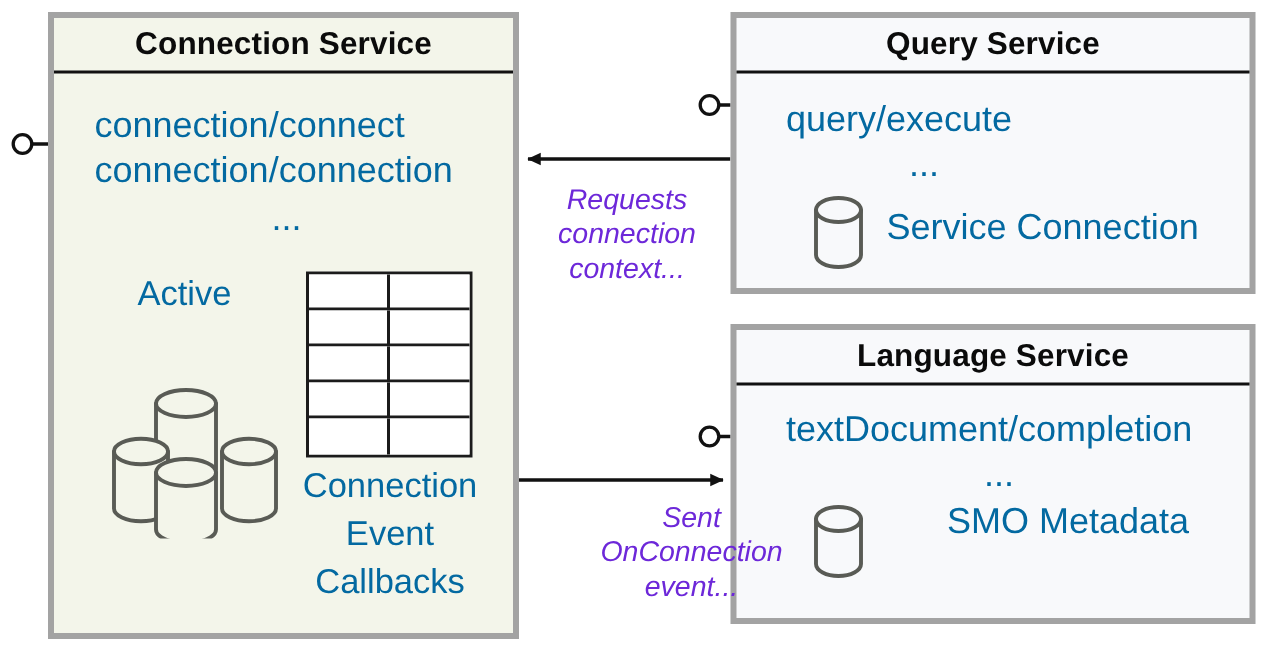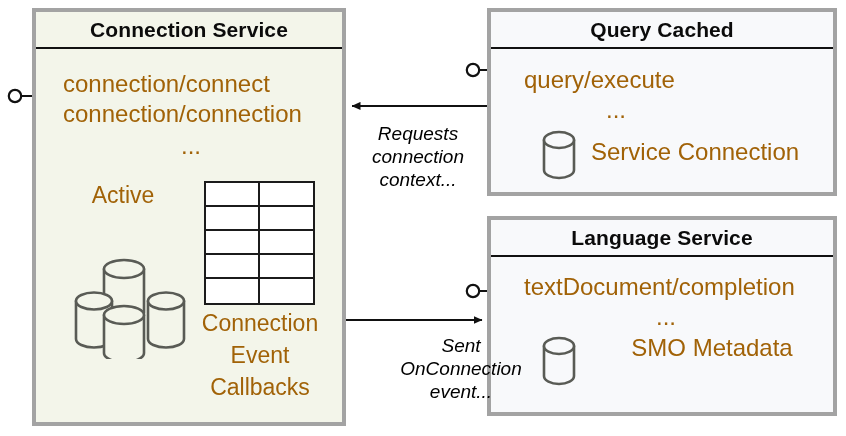--- a/index.html
+++ b/index.html
@@ -48,29 +48,29 @@
     letter-spacing: 0.1px;
   }
   .comp-body {
     position: relative;
     flex: 1 1 auto;
   }
 
   
   .txt {
     position: absolute;
-    color: #a16207;
+    color: #0369a1;
     white-space: pre;
     line-height: 1.08;
   }
   .txt.center { text-align: center; }
   .edge-label {
     position: absolute;
     font-style: italic;
-    color: #000000;
+    color: #6d28d9;
     text-align: center;
     line-height: 1.22;
     white-space: pre-line;
   }
 
   
   .cyl {
     position: absolute;
   }
 
@@ -173,21 +173,21 @@
       </div>
 
       <div class="txt center" style="left:142px; top:262px; width:164px; font-size:23px;">Connection</div>
       <div class="txt center" style="left:142px; top:326px; width:164px; font-size:23px;">Callbacks</div>
       <div class="txt center" style="left:142px; top:294px; width:164px; font-size:23px;">Event</div>
     </div>
   </div>
 
   <div class="comp-box plain" style="left:487px; top:8px; width:350px; height:188px;">
 
-    <div class="comp-header" style="height:37px; font-size:21px;">Query Cached</div>
+    <div class="comp-header" style="height:37px; font-size:21px;">Query Service</div>
 
     <div class="comp-body">
 
       <div class="txt" style="left:33px; top:18px; font-size:24px;">query/execute</div>
 
       <div class="txt center" style="left:0px; top:48px; width:250px; font-size:24px;">...</div>
 
       <svg class="cyl" style="left:47px; top:80px;" width="42" height="52" viewBox="0 0 42 52">
         <g fill="#f8f9fb" stroke="#595b55" stroke-width="2.6" stroke-linejoin="round">
           <path d="M6,11 L6,41 a15,8 0 0 0 30,0 L36,11 Z"></path>

